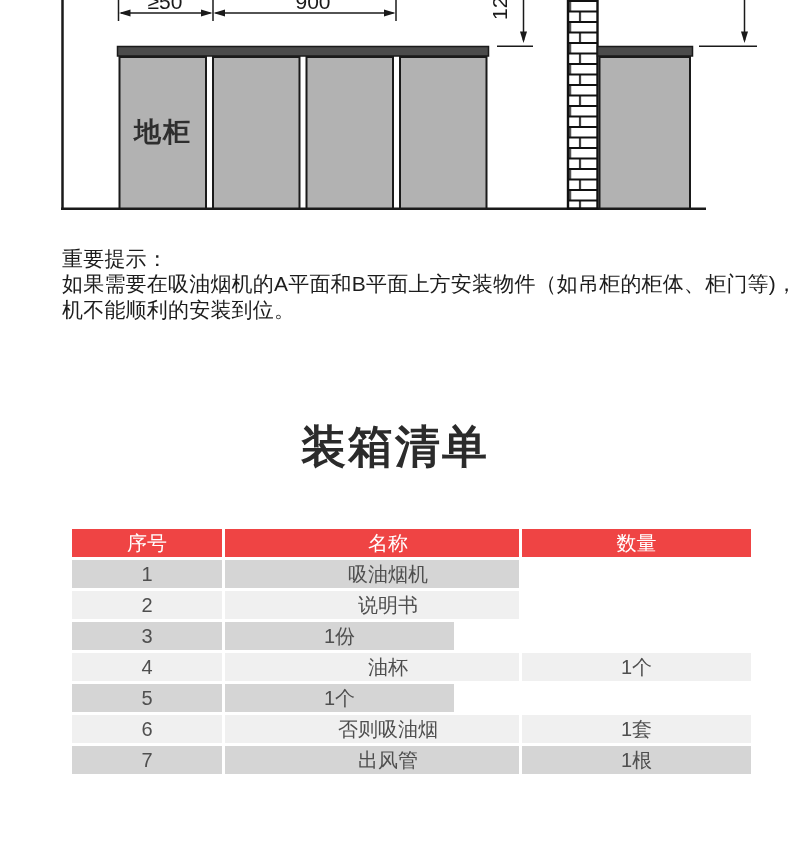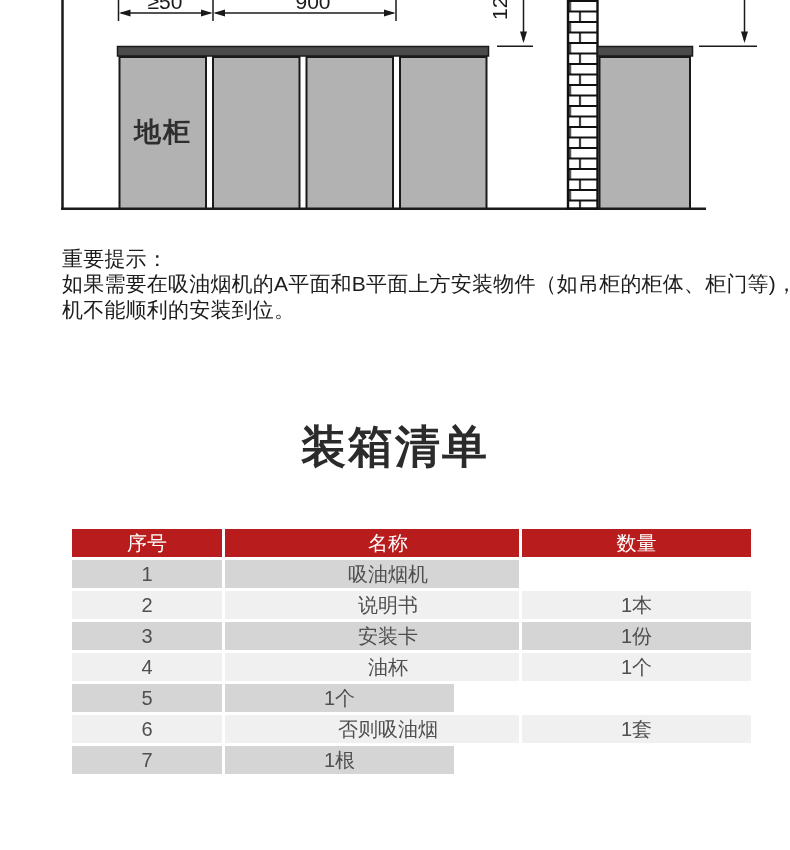--- a/index.html
+++ b/index.html
@@ -34,21 +34,21 @@
     display:flex;flex-direction:column;gap:3px;
   }
   .plist-row{display:flex;gap:3px;height:28px;}
   .plist-cell{
     display:flex;align-items:center;justify-content:center;
     font-size:20px;
   }
   .c1{width:150px;flex:none;}
   .c2{width:262px;flex:none;padding-left:32px;}
   .c3{width:229px;flex:none;}
-  .head .plist-cell{background:#b91c1c;color:#ffffff;text-align:center;}
+  .head .plist-cell{background:#ef4444;color:#ffffff;text-align:center;}
   .row-odd  .plist-cell{background:#d5d5d5;color:#4f4f4f;}
   .row-even .plist-cell{background:#f0f0f0;color:#4f4f4f;}
 </style>
 </head>
 <body>
 
 <div class="page">
 
   <svg class="diagram-svg" width="790" height="230" viewBox="0 0 790 230">
     <defs>
@@ -119,40 +119,39 @@
       <div class="plist-cell c2">名称</div>
       <div class="plist-cell c3">数量</div>
     </div>
     <div class="plist-row row-odd">
       <div class="plist-cell c1">1</div>
       <div class="plist-cell c2">吸油烟机</div>
     </div>
     <div class="plist-row row-even">
       <div class="plist-cell c1">2</div>
       <div class="plist-cell c2">说明书</div>
-      <div class="plist-cell c3">1本</div>
     </div>
     <div class="plist-row row-odd">
       <div class="plist-cell c1">3</div>
-      <div class="plist-cell c2">安装卡</div>
       <div class="plist-cell c3">1份</div>
     </div>
     <div class="plist-row row-even">
       <div class="plist-cell c1">4</div>
       <div class="plist-cell c2">油杯</div>
       <div class="plist-cell c3">1个</div>
     </div>
     <div class="plist-row row-odd">
       <div class="plist-cell c1">5</div>
       <div class="plist-cell c3">1个</div>
     </div>
     <div class="plist-row row-even">
       <div class="plist-cell c1">6</div>
       <div class="plist-cell c2">否则吸油烟</div>
       <div class="plist-cell c3">1套</div>
     </div>
     <div class="plist-row row-odd">
       <div class="plist-cell c1">7</div>
+      <div class="plist-cell c2">出风管</div>
       <div class="plist-cell c3">1根</div>
     </div>
   </div>
 
 </div>
 
 </body></html>

